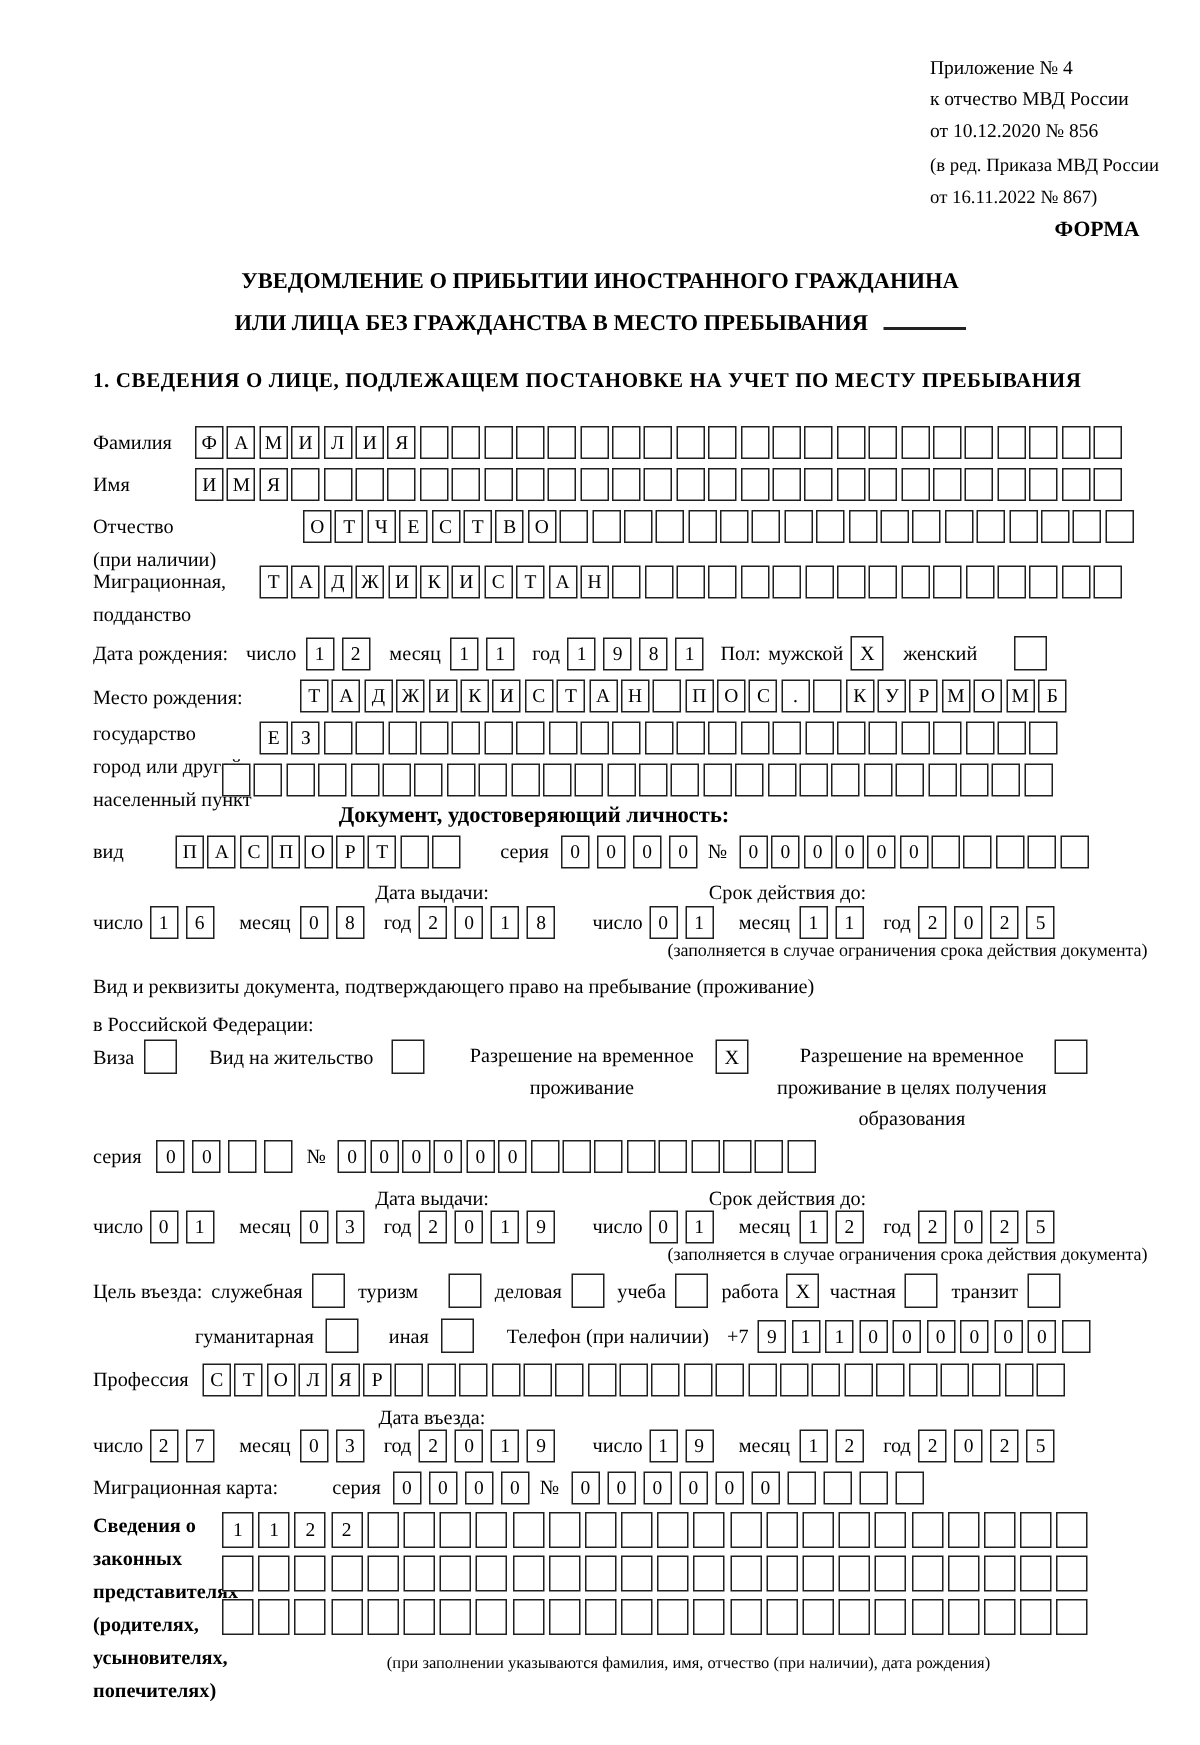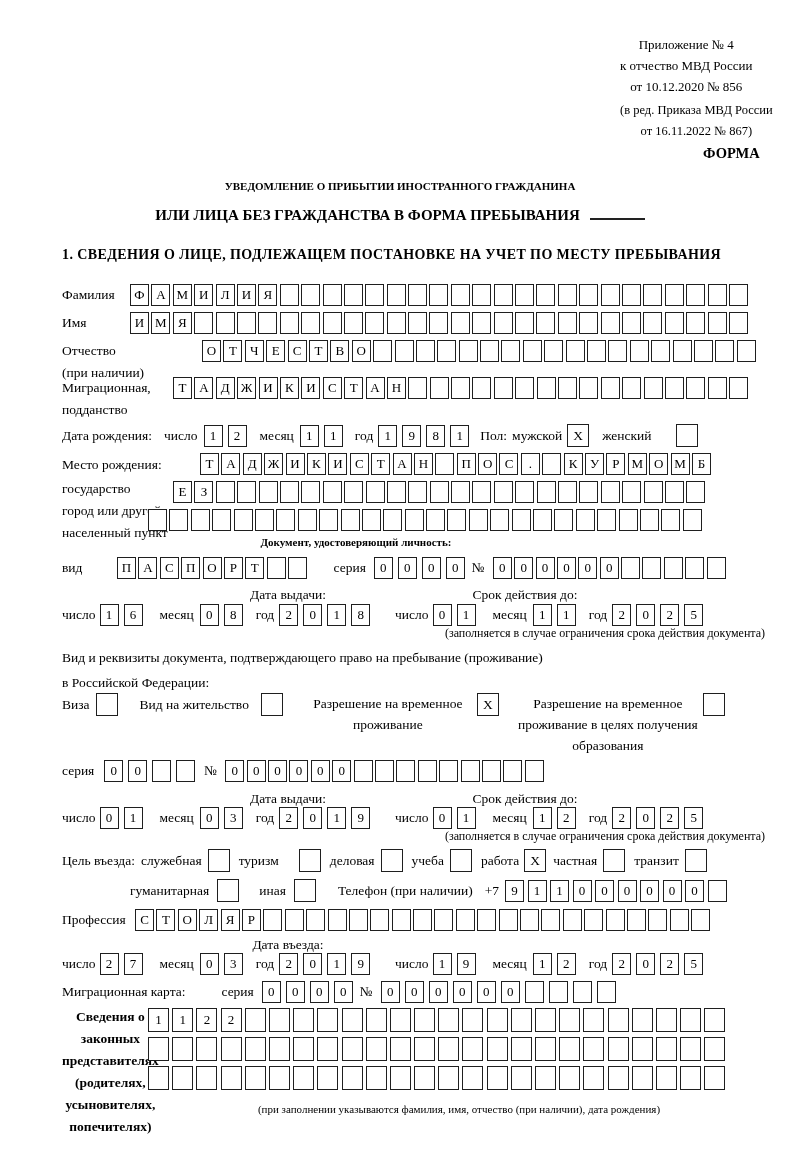--- a/index.html
+++ b/index.html
@@ -1,20 +1,20 @@
 <!DOCTYPE html>
 <html><head>
 <meta charset="utf-8">
 <style>
   html,body{margin:0;padding:0;background:#ffffff;}
   .page{
     position:relative;width:800px;height:1163px;background:#ffffff;color:#000;
     font-family:"Liberation Serif","DejaVu Serif",serif;font-size:13.5px;overflow:hidden;
   }
-  .abs{position:absolute;white-space:nowrap;text-align:center;}
+  .abs{position:absolute;white-space:nowrap;}
   .row{position:absolute;display:flex;align-items:center;white-space:nowrap;}
   .rowtop{position:absolute;display:flex;align-items:flex-start;white-space:nowrap;}
   .boxes{display:flex;flex:none;}
   .cbox{
     flex:none;width:17px;height:20px;border:1.7px solid #1f1f1f;margin-right:2.4px;
     text-align:center;font-size:13px;line-height:20px;background:#fff;
   }
   .spaced .cbox{margin-right:5px;}
   .spaced2 .cbox{margin-right:3.5px;}
   .wide .cbox{width:19px;height:22px;line-height:22px;margin-right:3.2px;}
@@ -41,23 +41,23 @@
     <div>Приложение № 4</div>
     <div>к отчество МВД России</div>
     <div>от 10.12.2020 № 856</div>
   </div>
   <div class="abs ref2" style="left:620px;top:100px">
     <div>(в ред. Приказа МВД России</div>
     <div>от 16.11.2022 № 867)</div>
   </div>
   <div class="abs b" style="left:703px;top:145px;font-size:14.5px">ФОРМА</div>
 
-  <div class="abs b center" style="left:0;top:180px;width:800px;font-size:11px">УВЕДОМЛЕНИЕ О ПРИБЫТИИ ИНОСТРАННОГО ГРАЖДАНИНА</div>
+  <div class="abs b center" style="left:0;top:180px;width:800px;font-size:15px">УВЕДОМЛЕНИЕ О ПРИБЫТИИ ИНОСТРАННОГО ГРАЖДАНИНА</div>
   <div class="abs b center" style="left:0;top:203px;width:800px;font-size:15px">
-    <span>ИЛИ ЛИЦА БЕЗ ГРАЖДАНСТВА В ФОРМА ПРЕБЫВАНИЯ</span><span class="titleline"></span>
+    <span>ИЛИ ЛИЦА БЕЗ ГРАЖДАНСТВА В МЕСТО ПРЕБЫВАНИЯ</span><span class="titleline"></span>
   </div>
 
   <div class="abs b" style="left:62px;top:247px;font-size:14px;letter-spacing:0.4px">1. СВЕДЕНИЯ О ЛИЦЕ, ПОДЛЕЖАЩЕМ ПОСТАНОВКЕ НА УЧЕТ ПО МЕСТУ ПРЕБЫВАНИЯ</div>
 
   <div class="row" style="left:62px;top:283px">
     <span class="lbl" style="width:68px">Фамилия</span>
     <span class="boxes">
         <span class="cbox">Ф</span>
         <span class="cbox">А</span>
         <span class="cbox">М</span>
@@ -303,21 +303,21 @@
         <span class="cbox"></span>
         <span class="cbox"></span>
         <span class="cbox"></span>
         <span class="cbox"></span>
         <span class="cbox"></span>
         <span class="cbox"></span>
         <span class="cbox"></span>
       </span>
   </div>
 
-  <div class="abs b center" style="left:0;top:536px;width:712px;font-size:11px">Документ, удостоверяющий личность:</div>
+  <div class="abs b center" style="left:0;top:536px;width:712px;font-size:15px">Документ, удостоверяющий личность:</div>
   <div class="row" style="left:62px;top:556px">
     <span class="lbl" style="width:55px">вид</span>
     <span class="boxes">
         <span class="cbox">П</span>
         <span class="cbox">А</span>
         <span class="cbox">С</span>
         <span class="cbox">П</span>
         <span class="cbox">О</span>
         <span class="cbox">Р</span>
         <span class="cbox">Т</span>

